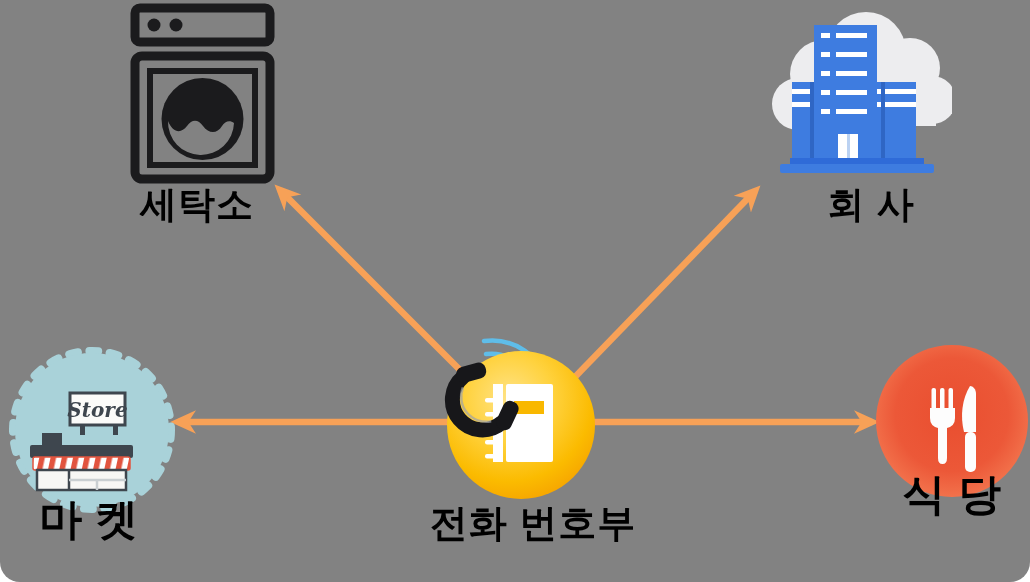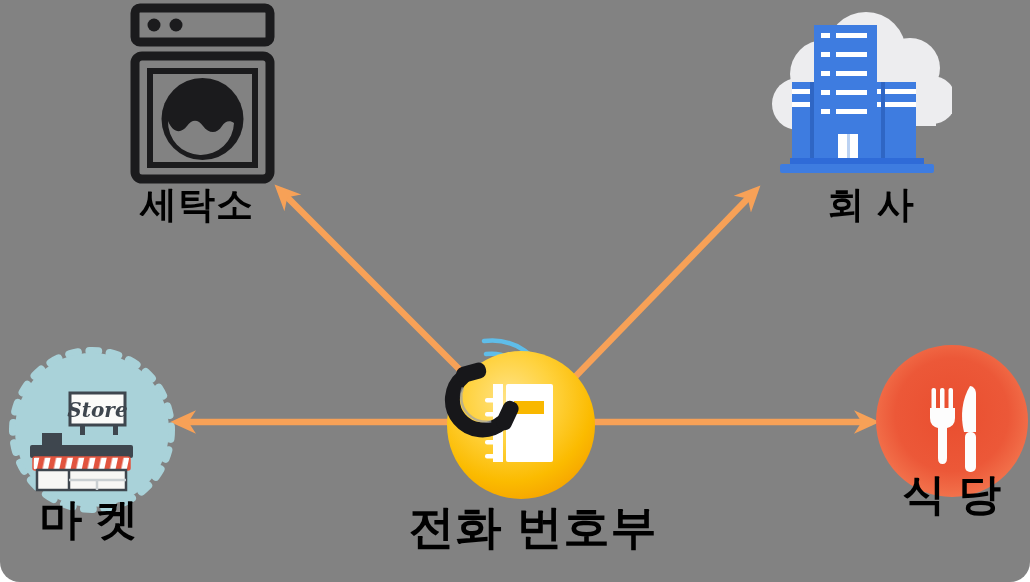--- a/index.html
+++ b/index.html
@@ -16,21 +16,21 @@
     position:absolute;
     transform:translateX(-50%);
     color:#000000;
     font-weight:bold;
     line-height:1;
     white-space:nowrap;
     letter-spacing:1px;
   }
   .lbl-top{font-size:37px;}
   .lbl-side{font-size:43px;font-family:Liberation Serif, serif;}
-  .lbl-center{font-size:46px;}
+  .lbl-center{font-size:38px;}
   svg{display:block;}
 </style>
 </head>
 <body>
 
 <div class="canvas">
 
   <svg class="abs" style="left:0;top:0;" width="1030" height="582">
     <defs>
       <marker id="ah" viewBox="0 0 10 10" refX="7" refY="5" markerWidth="4" markerHeight="4" orient="auto">

